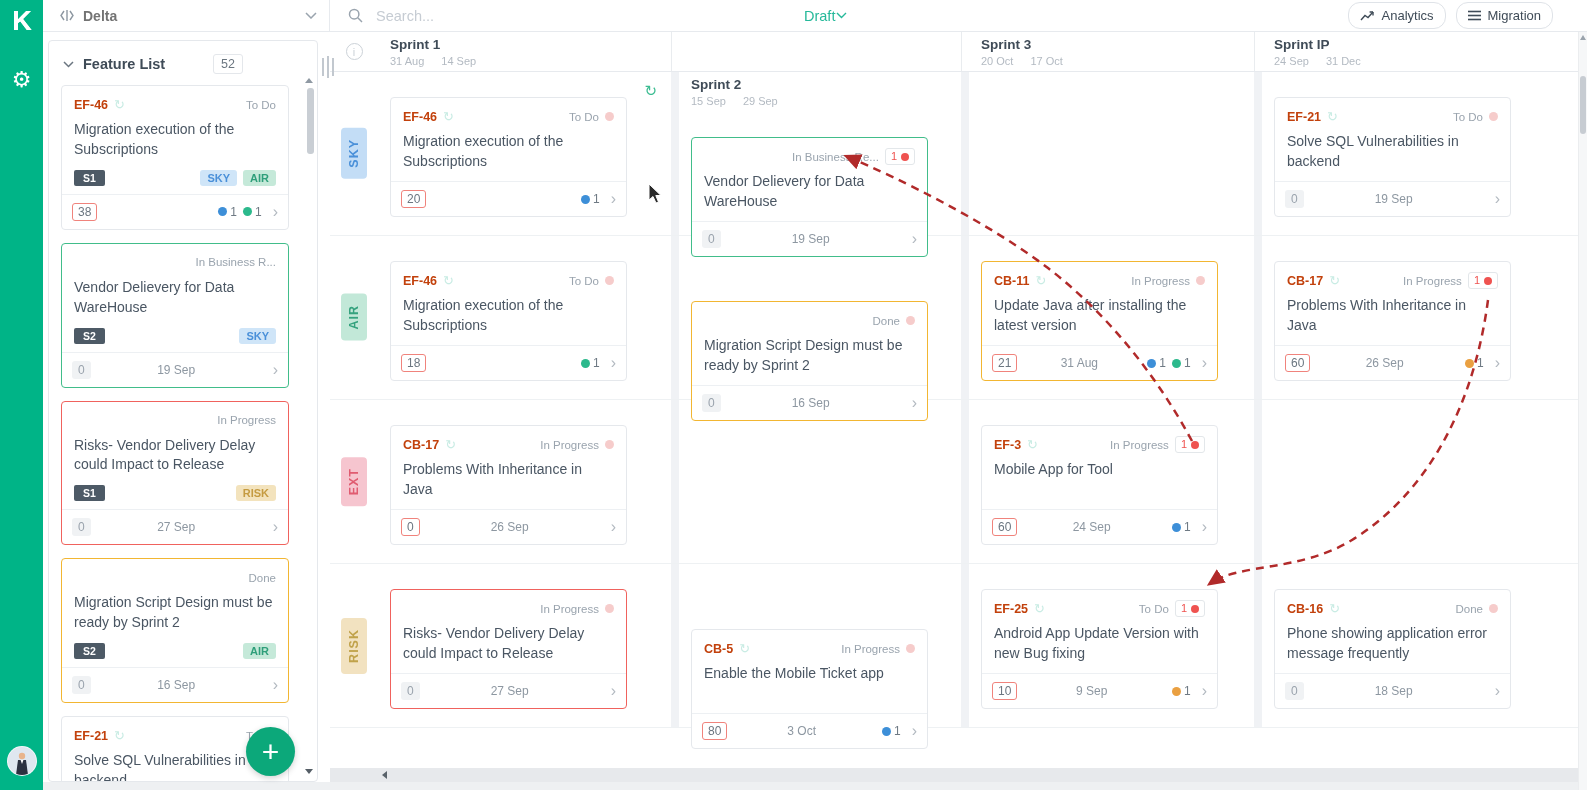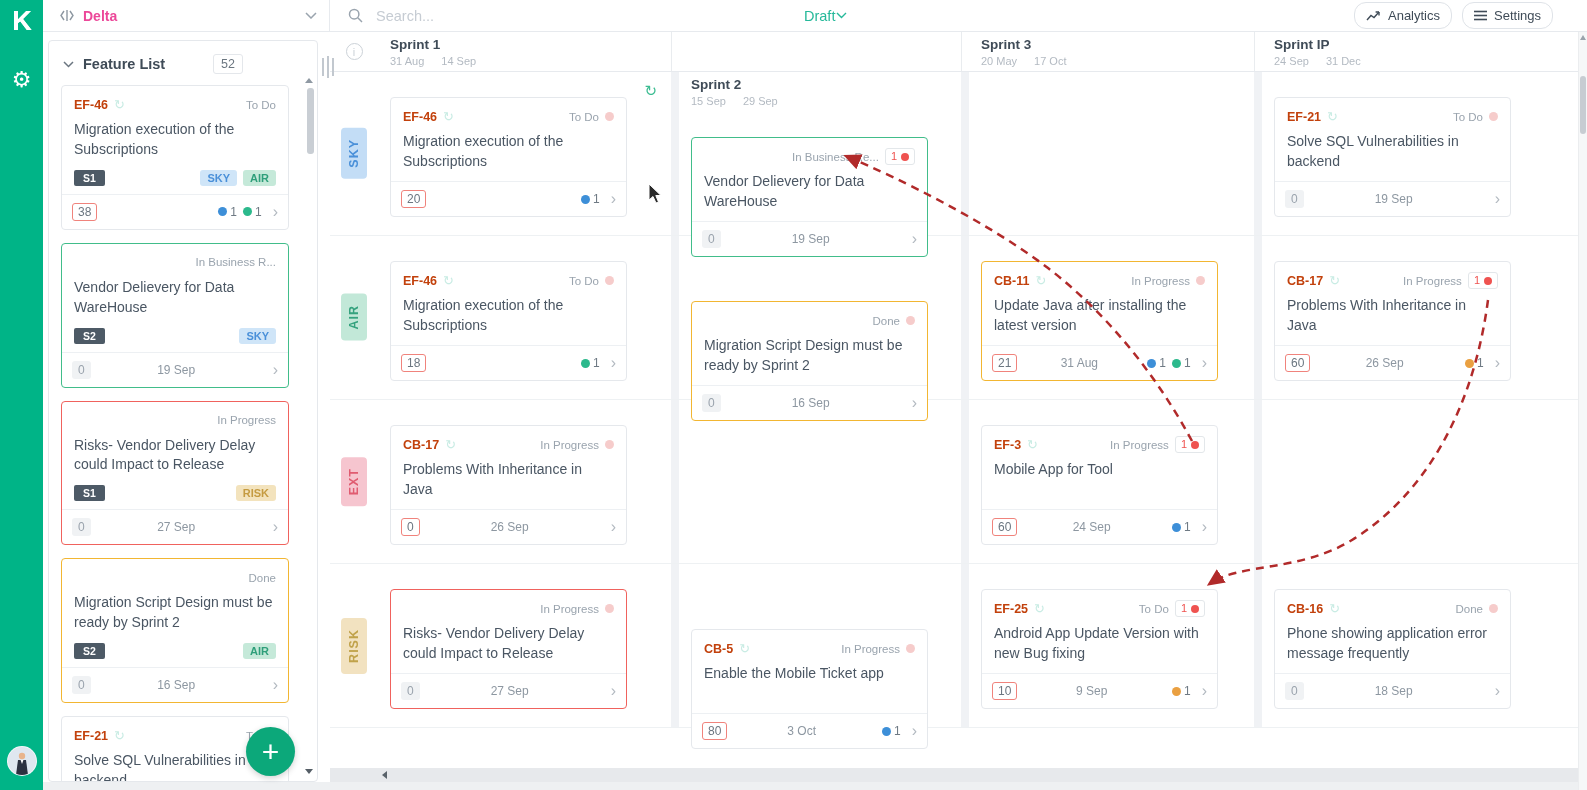--- a/index.html
+++ b/index.html
@@ -18,21 +18,21 @@
   .rail-gear { margin-top:34px; color:#fff; font-size:22px; line-height:1; cursor:pointer; }
   .rail-avatar { margin-top:auto; margin-bottom:14px; width:30px; height:30px; border-radius:50%;
                  border:1px solid rgba(255,255,255,.65); background:#dfe7f0; overflow:hidden;
                  display:flex; align-items:flex-end; justify-content:center; }
 
   
   .topbar { position:absolute; left:43px; top:0; right:0; height:32px; background:#fff;
             border-bottom:1px solid #e7eaee; display:flex; align-items:center; z-index:20; }
   .tb-project { width:287px; height:100%; display:flex; align-items:center; gap:9px;
                 padding:0 12px 0 17px; border-right:1px solid #e7eaee; cursor:pointer; }
-  .tb-project .name { font-size:14px; font-weight:700; color:#ec4899; }
+  .tb-project .name { font-size:14px; font-weight:700; color:#737373; }
   .icon-svg { display:block; }
   .tb-search { display:flex; align-items:center; gap:11px; padding-left:18px; width:430px; }
   .tb-search input { border:none; outline:none; font-size:14.5px; width:330px;
                      font-family:"Liberation Sans",sans-serif; color:#55606b; background:transparent; }
   .tb-search input::placeholder { color:#c6ccd3; }
   .tb-draft { margin-left:44px; display:flex; align-items:center; gap:1px; color:#26b99a;
               font-size:14.5px; cursor:pointer; white-space:nowrap; }
   .tb-actions { margin-left:auto; display:flex; gap:10px; margin-right:34px; }
   .btn { display:flex; align-items:center; gap:7px; border:1px solid #dfe3e8; border-radius:12px;
          padding:5px 11px; font-size:13px; color:#3f4b57; background:#fff; cursor:pointer; white-space:nowrap; }
@@ -178,21 +178,21 @@
         <path d="M13 2 L13 5.4 M13 2 L9.6 2" stroke="#3f4b57" stroke-width="1.4" fill="none"></path>
       </svg>
       <span>Analytics</span>
     </button>
     <button class="btn">
       <svg class="icon-svg" width="13" height="11" viewBox="0 0 13 11">
         <line x1="0" y1="1.5" x2="13" y2="1.5" stroke="#3f4b57" stroke-width="1.6"></line>
         <line x1="0" y1="5.5" x2="13" y2="5.5" stroke="#3f4b57" stroke-width="1.6"></line>
         <line x1="0" y1="9.5" x2="13" y2="9.5" stroke="#3f4b57" stroke-width="1.6"></line>
       </svg>
-      <span>Settings</span>
+      <span>Migration</span>
     </button>
   </div>
 </div>
 
 <div class="panel">
   <div class="panel-head">
     <svg class="icon-svg" width="11" height="7" viewBox="0 0 11 7">
       <path d="M1 1 L5.5 5.5 L10 1" stroke="#6b7680" stroke-width="1.5" fill="none"></path>
     </svg>
     <span class="panel-title">Feature List</span>
@@ -322,21 +322,21 @@
         <div class="h-name">Sprint 2</div>
         <div class="h-dates">
           <span>15 Sep</span>
           <span>29 Sep</span>
         </div>
       </div>
       <div class="h-gap"></div>
       <div class="h-col c2">
         <div class="h-name">Sprint 3</div>
         <div class="h-dates">
-          <span>20 May</span>
+          <span>20 Oct</span>
           <span>17 Oct</span>
         </div>
       </div>
       <div class="h-gap"></div>
       <div class="h-col c3">
         <div class="h-name">Sprint IP</div>
         <div class="h-dates">
           <span>24 Sep</span>
           <span>31 Dec</span>
         </div>

